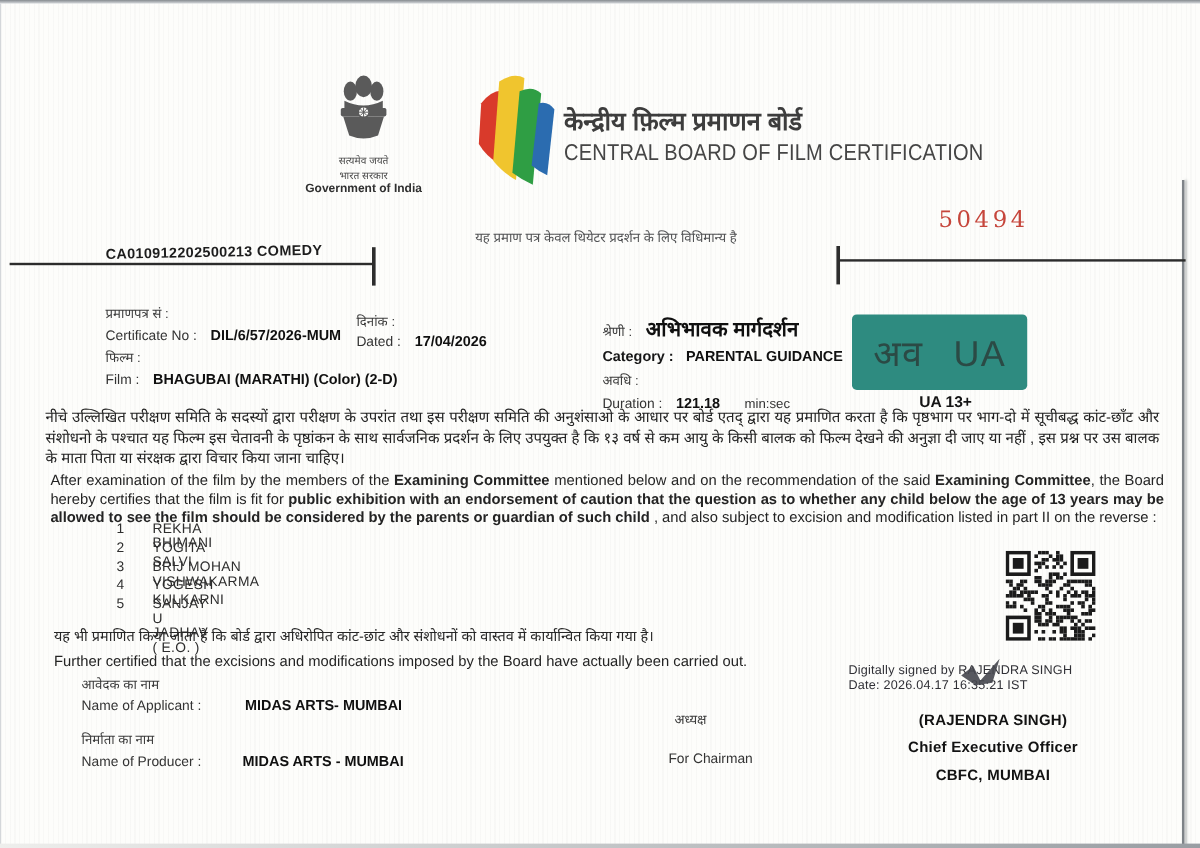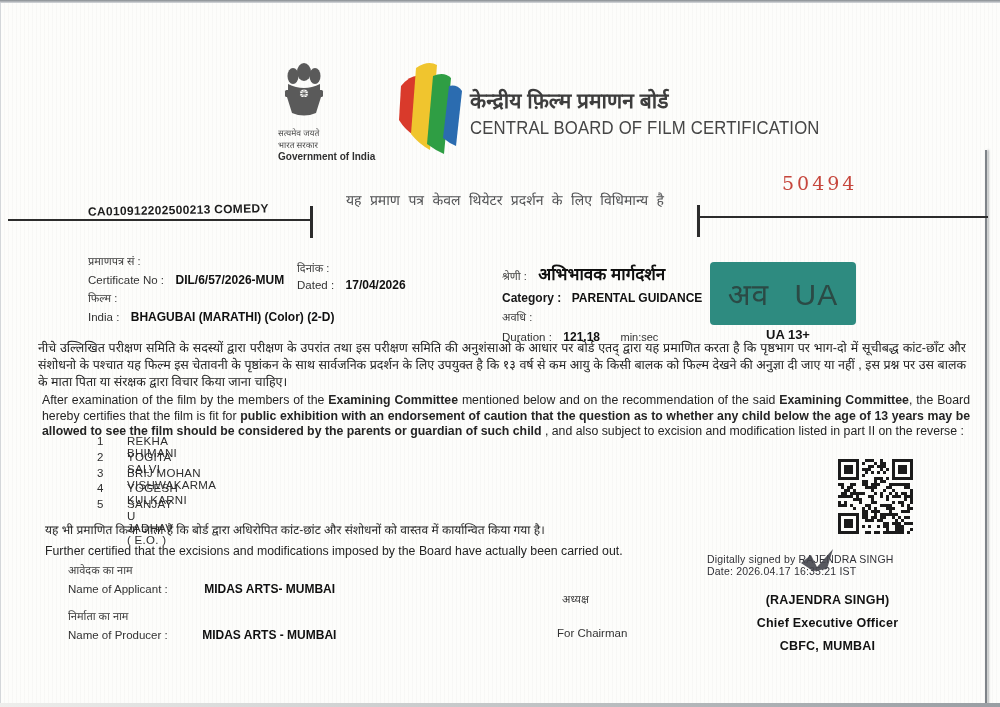--- a/index.html
+++ b/index.html
@@ -11,37 +11,37 @@
     font-family:"Liberation Sans", sans-serif;
     color:#2a2a2a;
   }
   .abs{position:absolute;}
   
   .edge-top{left:0;top:0;width:1000px;height:3px;background:linear-gradient(180deg,#868b90,#d8dbde);}
   .edge-left{left:0;top:3px;width:1px;height:704px;background:#d4d7da;}
   .edge-right{left:985px;top:150px;width:2px;height:557px;background:#7e8388;box-shadow:2px 0 2px rgba(120,125,130,.5);}
   .edge-bottom{left:0;top:703px;width:1000px;height:4px;background:linear-gradient(90deg,#eeeeec,#999ea3);}
   
-  .emblem-block{left:278px;top:60px;width:98px;color:#4b4b4b;}
+  .emblem-block{left:254px;top:60px;width:98px;text-align:center;color:#4b4b4b;}
   .emblem-block .motto{font-size:8.5px;margin-top:1px;}
-  .emblem-block .govt-hi{font-size:8.5px;margin-top:1px;font-family:Liberation Serif, serif;}
+  .emblem-block .govt-hi{font-size:8.5px;margin-top:1px;}
   .emblem-block .govt-en{font-size:10px;font-weight:bold;color:#303030;margin-top:1px;white-space:nowrap;}
   .logo-block{left:396px;top:56px;}
   .title-block{left:470px;top:86px;}
   .title-hi{font-size:21px;font-weight:bold;color:#3d3d3d;white-space:nowrap;}
   .title-en{font-size:19px;color:#454545;white-space:nowrap;display:inline-block;transform:scaleX(.88);transform-origin:left;letter-spacing:.2px;margin-top:3px;}
   .serial{left:782px;top:172px;font-family:"DejaVu Serif", serif;font-size:19px;color:#c6463c;letter-spacing:3px;}
   
   .ref{left:88px;top:203px;font-size:12px;font-weight:bold;color:#1d1d1d;letter-spacing:.3px;transform:rotate(-1.1deg);white-space:nowrap;}
   .rule-left{left:8px;top:219px;width:302px;height:2px;background:#2c2c2c;}
   .rule-right{left:699px;top:216px;width:289px;height:2px;background:#2c2c2c;}
   .bar-l{left:310px;top:206px;width:3px;height:32px;background:#2c2c2c;}
   .bar-r{left:697px;top:205px;width:3px;height:32px;background:#2c2c2c;}
   .banner{left:315px;top:190px;width:380px;text-align:center;color:#515254;}
-  .banner .b-hi{font-size:14px;white-space:nowrap;font-family:Liberation Mono, monospace;}
+  .banner .b-hi{font-size:11px;white-space:nowrap;}
   .banner .b-en{font-size:14.5px;white-space:nowrap;display:inline-block;transform:scaleX(.93);margin-top:1px;}
   .banner .b-part{font-size:13px;margin-top:3px;}
   
   .lbl-hi{font-size:11px;color:#3c3c3c;}
   .lbl-en{font-size:11.5px;color:#333;}
   .val{font-weight:bold;color:#101010;font-size:12px;margin-left:7px;}
   .col-cert{left:88px;top:253px;}
   .col-cert .row{margin-bottom:2px;}
   .col-date{left:297px;top:260px;}
   .col-cat{left:502px;top:262px;}
@@ -133,21 +133,21 @@
   </div>
 
   <div class="abs col-cert">
     <div class="row lbl-hi">प्रमाणपत्र सं  :</div>
     <div class="row">
       <span class="lbl-en">Certificate No :</span>
       <span class="val">DIL/6/57/2026-MUM</span>
     </div>
     <div class="row lbl-hi">फिल्म :</div>
     <div class="row">
-      <span class="lbl-en">India :</span>
+      <span class="lbl-en">Film :</span>
       <span class="val">BHAGUBAI  (MARATHI) (Color) (2-D)</span>
     </div>
   </div>
 
   <div class="abs col-date">
     <div class="row lbl-hi">दिनांक :</div>
     <div class="row">
       <span class="lbl-en">Dated :</span>
       <span class="val">17/04/2026</span>
     </div>

